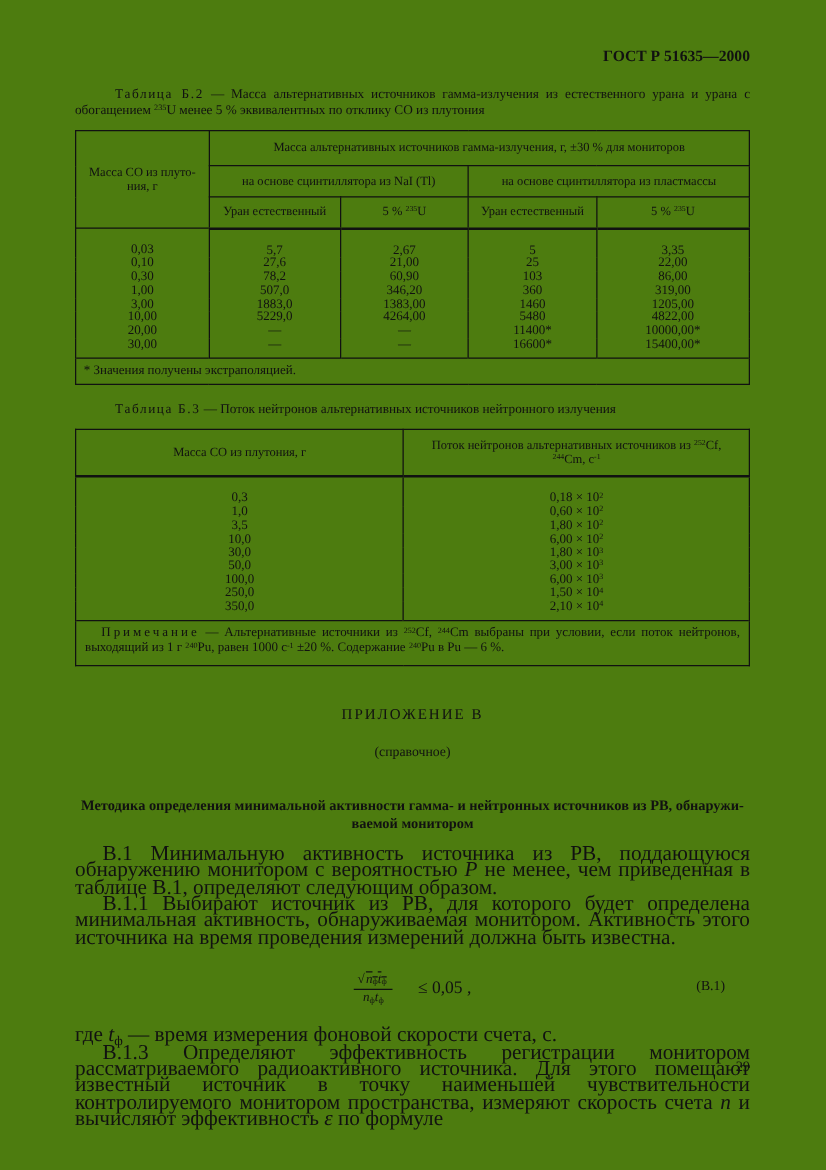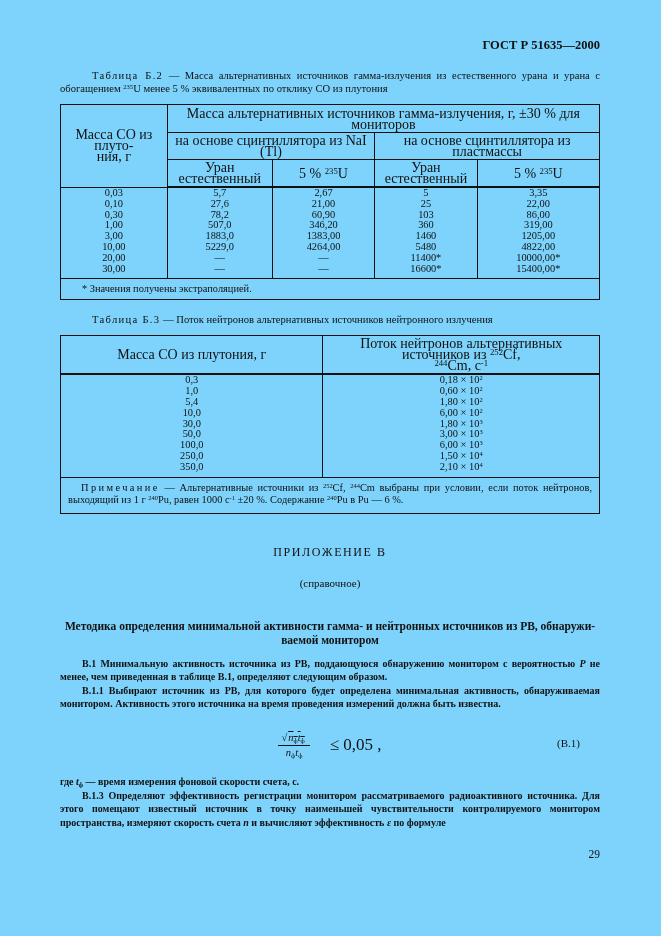--- a/index.html
+++ b/index.html
@@ -1,66 +1,66 @@
 <!DOCTYPE html>
 <html><head>
 <meta charset="utf-8">
 <style>
   * { margin:0; padding:0; box-sizing:border-box; }
   html,body { background:#e8e8e8; }
   body { font-family:"Liberation Serif","DejaVu Serif",serif; color:#111; }
-  .page { width:661px; height:936px; background:#7dd3fc; position:relative; margin:0 auto; overflow:hidden; }
+  .page { width:661px; height:936px; background:#4d7c0f; position:relative; margin:0 auto; overflow:hidden; }
   .content { position:absolute; left:60px; top:0; width:540px; }
 
   .gost-header { padding-top:38px; text-align:right; font-weight:bold; font-size:12.5px; line-height:14px; }
 
   .caption { margin-top:17px; font-size:10.6px; line-height:13px; text-align:justify; }
   .caption.b3 { margin-top:13px; }
   .sp1 { letter-spacing:1.3px;margin-left:32px; }
   .sp2 { letter-spacing:2.4px; }
 
   table.tbl { border-collapse:collapse; width:100%; table-layout:fixed; border:1.5px solid #111; }
   table.tbl.b2 { margin-top:9px; }
   table.tbl.b3 { margin-top:9px; }
   .tbl th, .tbl td { border:1px solid #111; }
-  .tbl th { font-weight:normal; font-size:14px; line-height:11px; text-align:center; vertical-align:middle; padding:2px 4px; }
+  .tbl th { font-weight:normal; font-size:10px; line-height:11px; text-align:center; vertical-align:middle; padding:2px 4px; }
   .tbl thead tr:last-child th { border-bottom:2.5px solid #111; }
   .b2 thead tr:nth-child(1) th { height:28px; }
   .b2 thead tr:nth-child(2) th { height:25px; }
   .b2 thead tr:nth-child(3) th { height:25px; }
   .b3 thead th { height:38px; }
   .tbl tbody.data-body td { border-top:none; border-bottom:none; text-align:center; font-size:10.4px; line-height:10.8px; padding:0; }
-  .tbl tbody.data-body tr:first-child td { padding-top:0; }
+  .tbl tbody.data-body tr:first-child td { padding-top:12px; }
   .tbl tbody.data-body tr:last-child td { padding-bottom:4px; }
   .tbl tfoot td { border-top:1px solid #111; font-size:10.4px; }
-  td.footnote { text-align:left; padding:4px 6px 5px 21px; height:20px; vertical-align:middle; }
+  td.footnote { text-align:left; padding:4px 6px 5px 6px; height:20px; vertical-align:middle; }
   td.note { text-align:justify; text-indent:13px; padding:4px 7px 6px 7px; line-height:12.6px; }
 
   .prewrap { white-space:pre-line; }
 
   .appendix-title { margin-top:31px; text-align:center; font-size:12px; letter-spacing:1.6px; line-height:14px; }
   .appendix-subtitle { margin-top:18px; text-align:center; font-size:11px; line-height:13px; }
   .appendix-heading { margin-top:29px; text-align:center; font-weight:bold; font-size:11.5px; line-height:14px; }
 
-  .para { font-size:10px; line-height:13.4px; text-align:justify; text-indent:22px;font-weight:bold; }
+  .para { font-size:17px; line-height:13.4px; text-align:justify; text-indent:22px; }
   .para.pt { margin-top:10px; }
   .para.where { text-indent:0; margin-top:8px; }
   .it { font-style:italic; }
 
   sup, sub { line-height:0; font-size:0.62em; vertical-align:baseline; position:relative; }
   sup { top:-0.45em; }
   sub { top:0.28em; }
 
   .formula-row { position:relative; margin-top:13px; height:44px; display:flex; align-items:center; justify-content:center; }
   .frac { display:inline-flex; flex-direction:column; align-items:center; font-size:10.5px; line-height:12px; }
   .frac .num { border-bottom:1px solid #111; padding:0 5px 1px 3px; }
   .frac .den { padding-top:1px; }
   .ol { text-decoration:overline; }
   .rad { margin-right:1px; }
-  .rel { margin-left:20px; font-size:17px; }
+  .rel { margin-left:20px; font-size:14px; }
   .flabel { position:absolute; right:20px; top:14px; font-size:11px; }
 
   .page-num { position:absolute; top:848px; right:61px; font-size:11.5px;margin-left:40px; }
 </style>
 </head>
 <body>
 
 <div class="page">
   <div class="content">
 
@@ -175,21 +175,21 @@
       <tbody class="data-body">
           <tr>
             <td>0,3</td>
             <td>0,18 × 10<sup>2</sup></td>
           </tr>
           <tr>
             <td>1,0</td>
             <td>0,60 × 10<sup>2</sup></td>
           </tr>
           <tr>
-            <td>5,4</td>
+            <td>3,5</td>
             <td>1,80 × 10<sup>2</sup></td>
           </tr>
           <tr>
             <td>10,0</td>
             <td>6,00 × 10<sup>2</sup></td>
           </tr>
           <tr>
             <td>30,0</td>
             <td>1,80 × 10<sup>3</sup></td>
           </tr>

